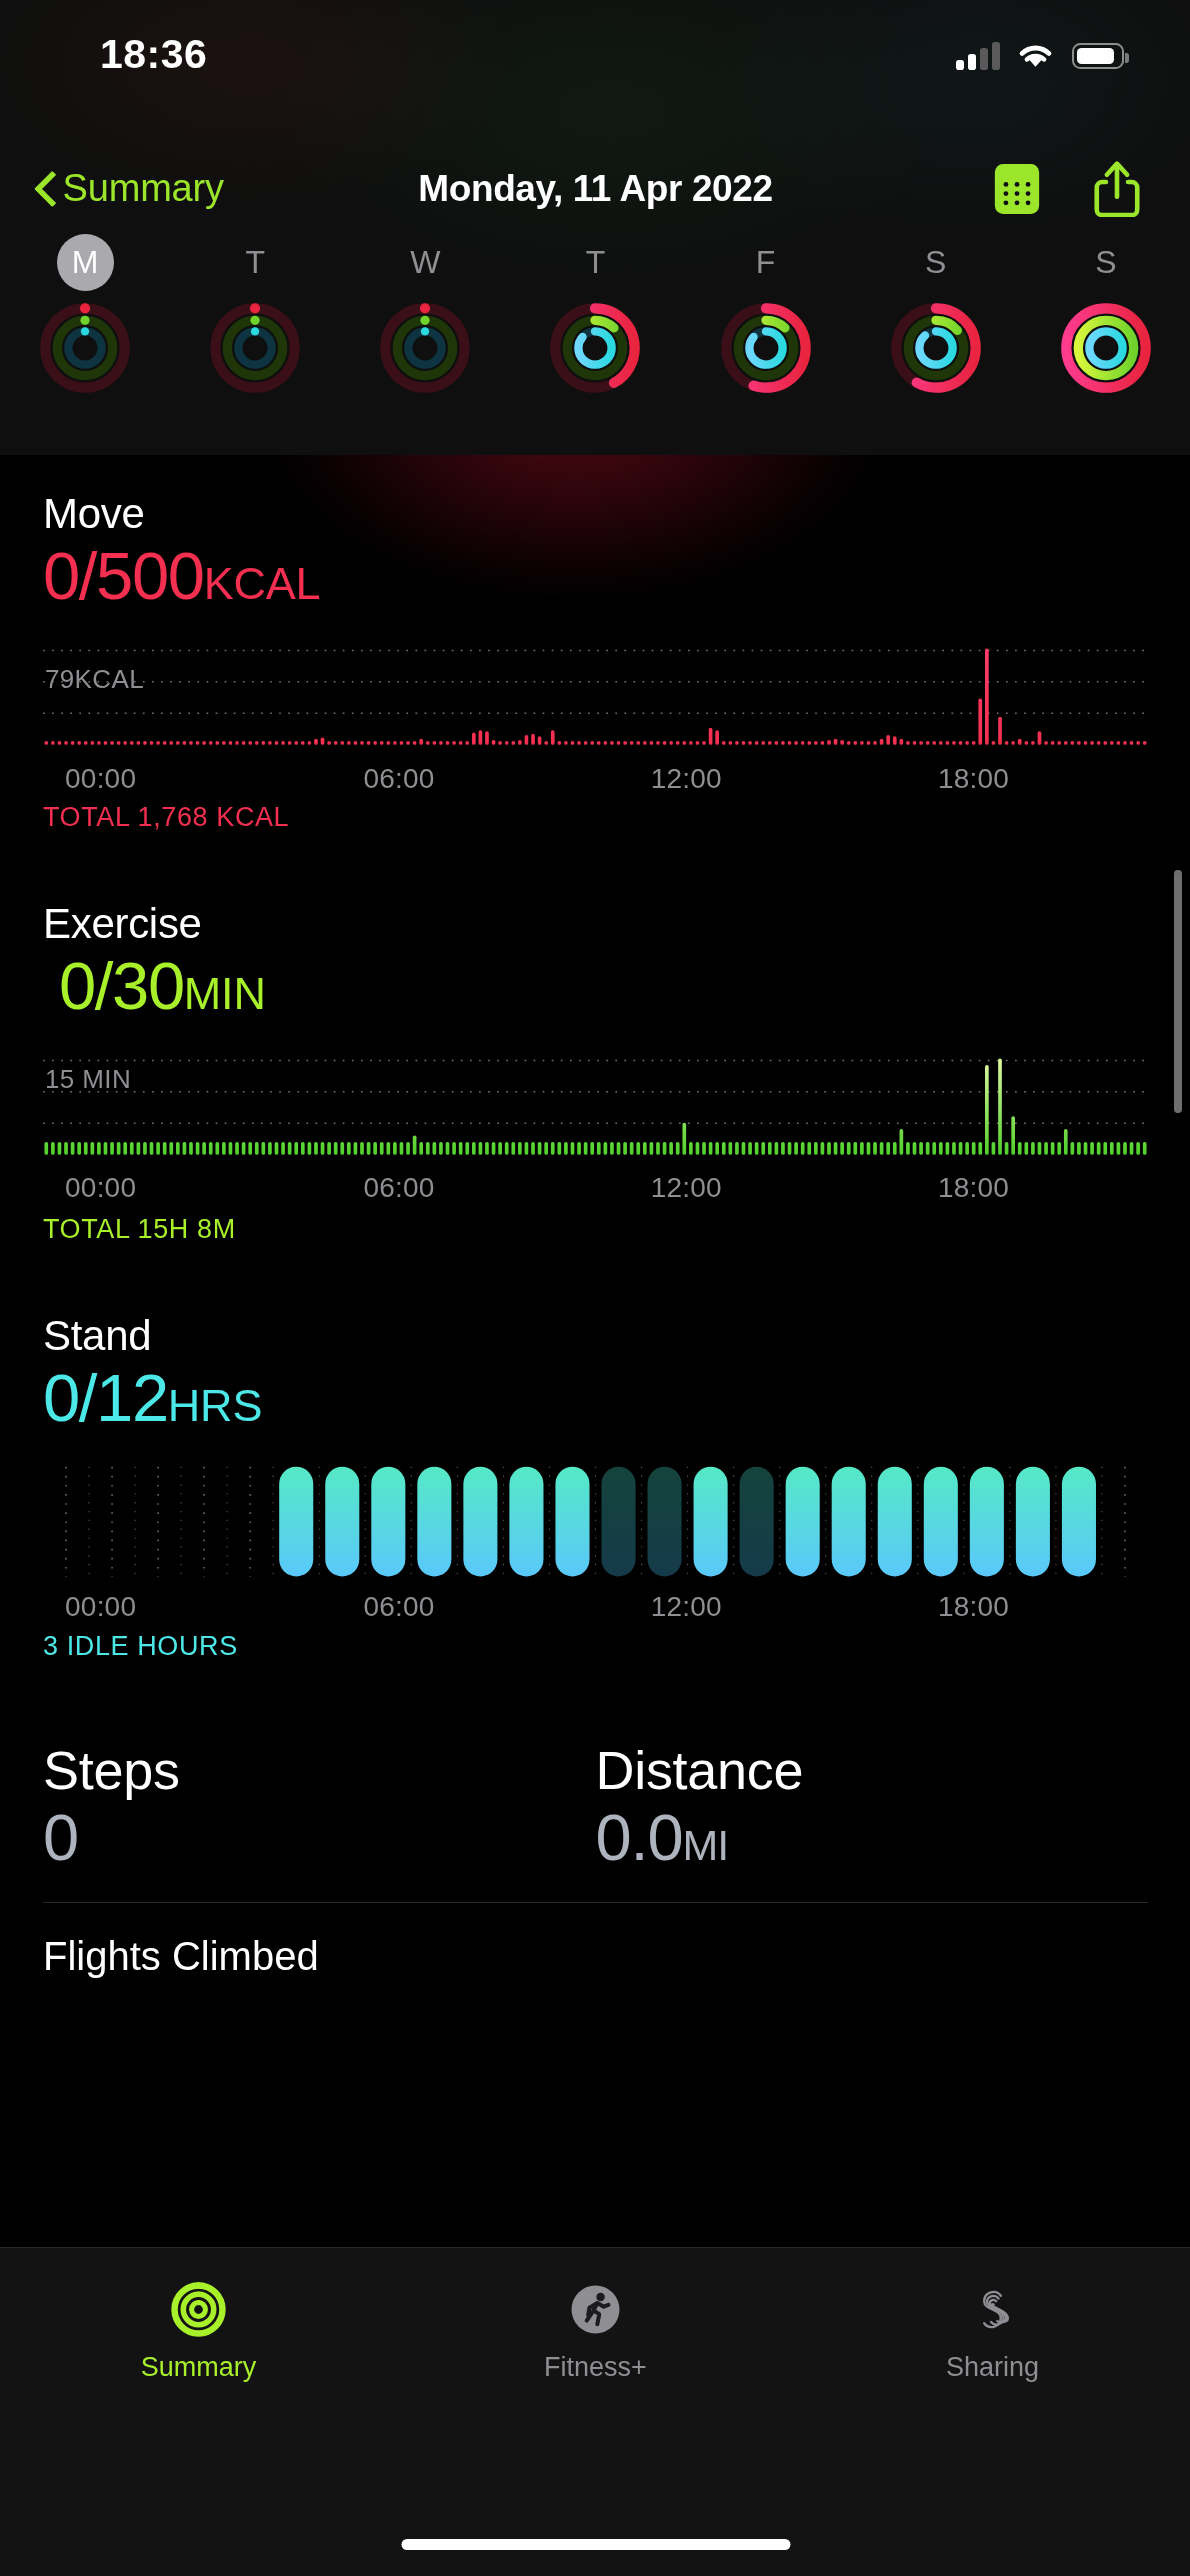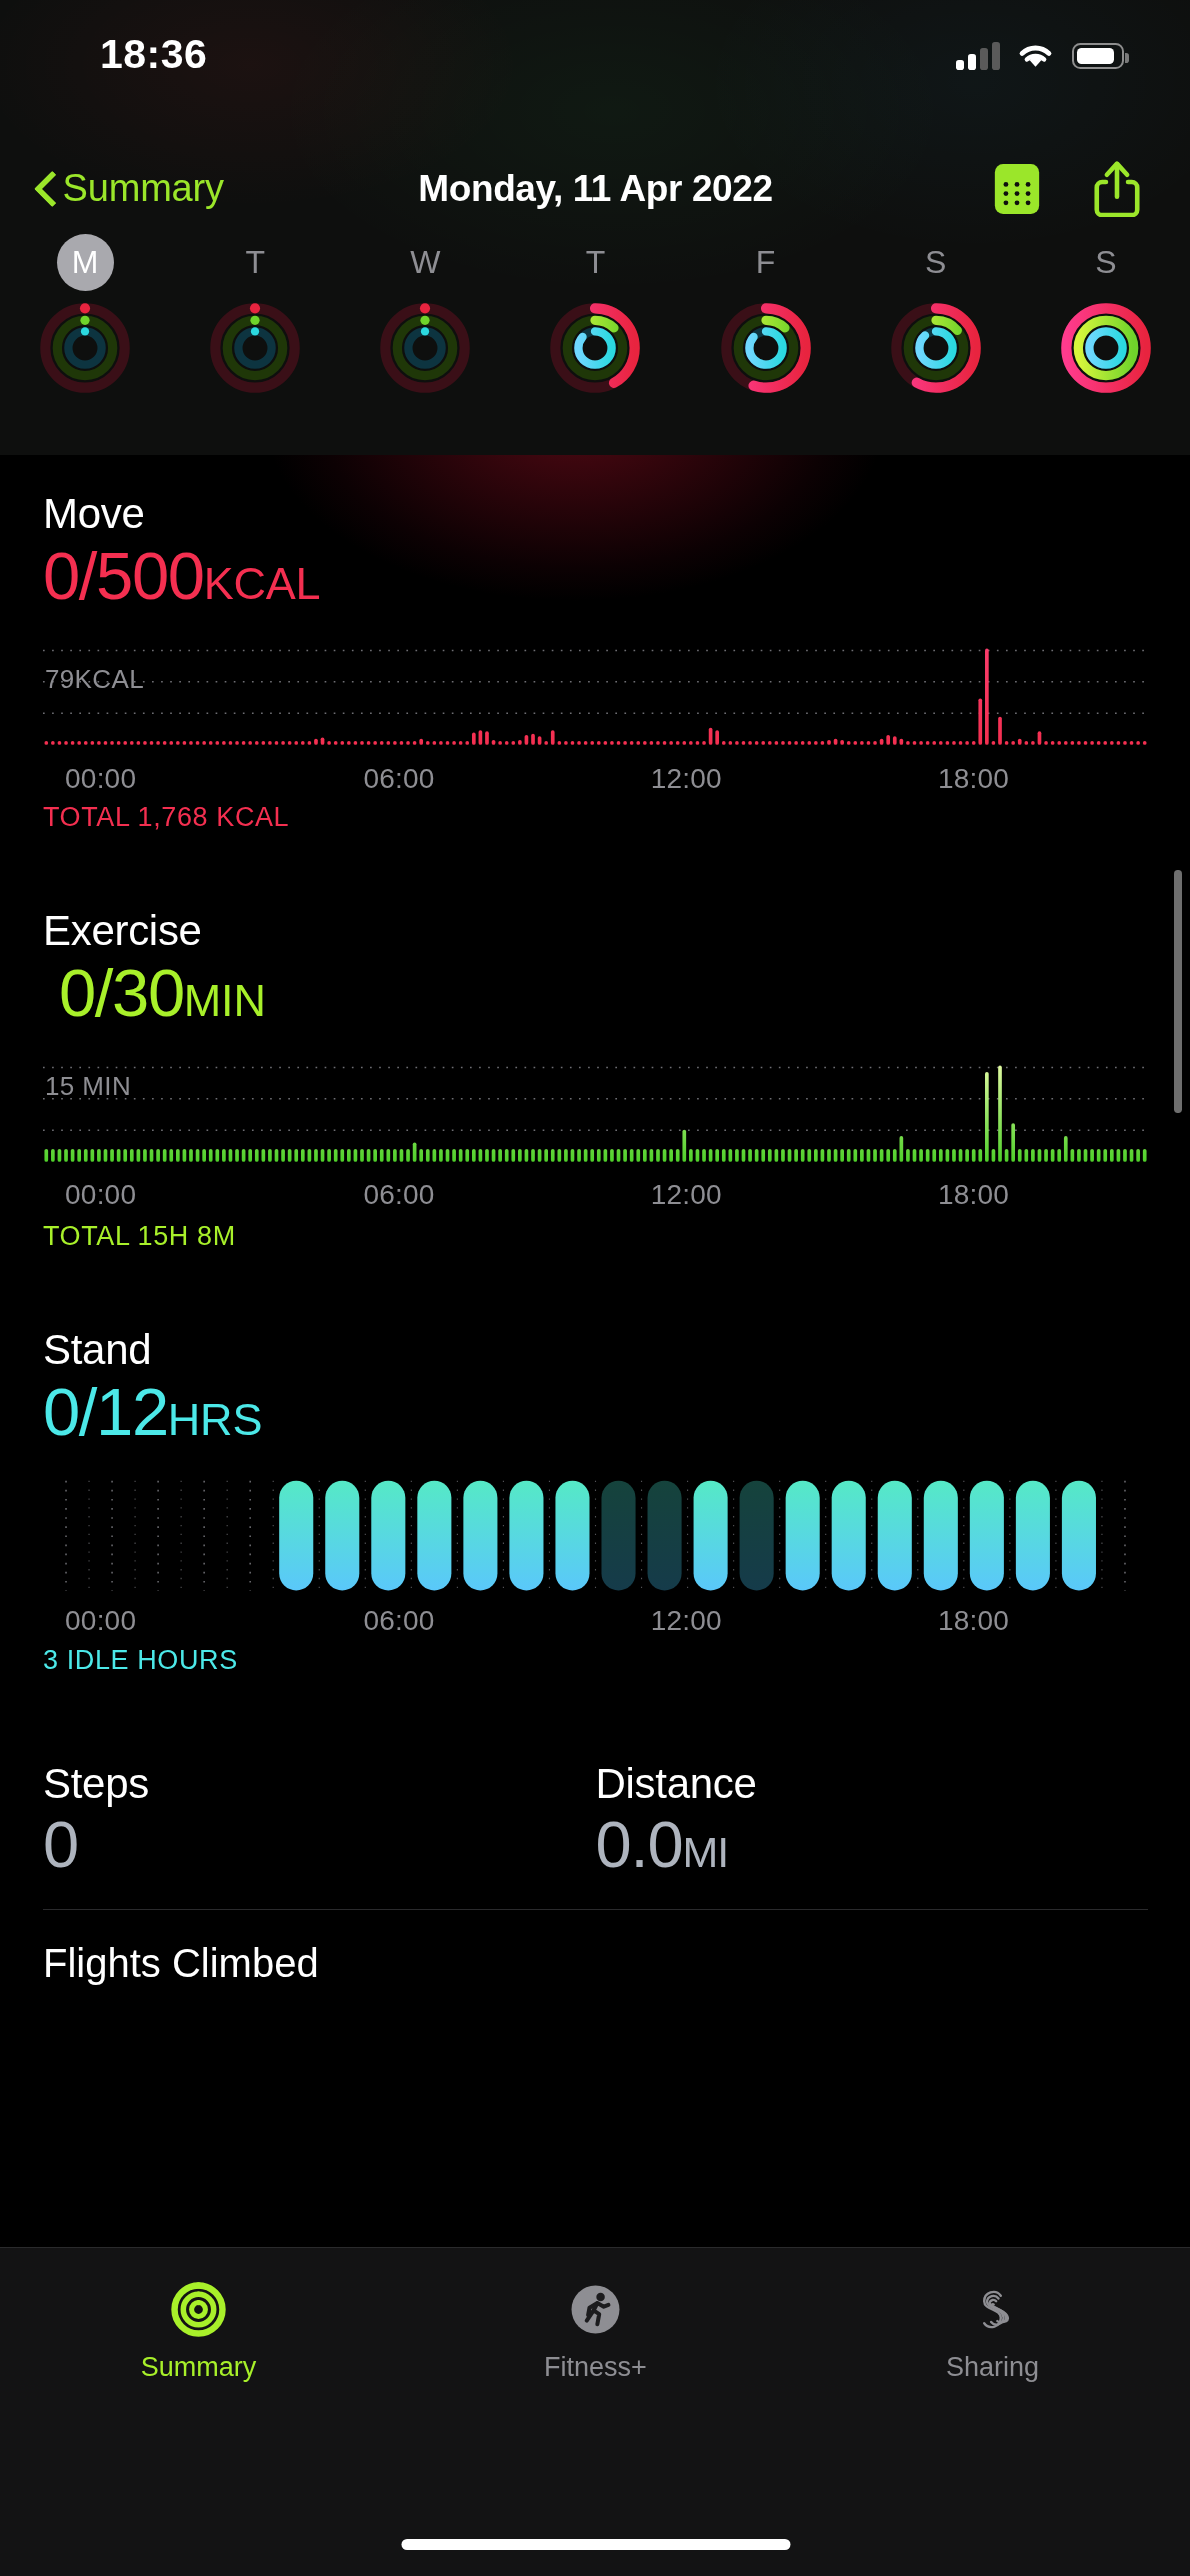--- a/index.html
+++ b/index.html
@@ -74,41 +74,41 @@
   .content{
     position:absolute; top:455px; left:0; width:1191px; height:1792px;
     background:#000; overflow:hidden;
   }
   .glow{
     position:absolute; top:-278px; left:167px; width:816px; height:482px;
     background:radial-gradient(closest-side, rgba(190,20,45,0.42), rgba(120,10,30,0.10) 62%, transparent 76%);
     pointer-events:none;
   }
 
-  .section{ position:relative; padding:15px 43px; }
+  .section{ position:relative; padding:8px 43px; }
   .sec-title{ color:#fff; font-size:42px; font-weight:400; letter-spacing:-0.3px;}
   .sec-value{ font-size:67px; font-weight:400; letter-spacing:-1.4px; line-height:1.12; }
   .sec-value .unit{ font-size:45px; font-weight:500; letter-spacing:-0.2px; }
   .move .sec-value{ color:#F42F50; }
   .exercise .sec-value{ color:#A8F02A;margin-left:16px; }
   .stand .sec-value{ color:#4CE8E8; }
 
   .axis-top-label{ color:#8E8E93; font-size:26px; letter-spacing:0.4px; font-weight:400; }
   .chart{ position:relative; width:1105px; height:auto; }
   .ticks{ display:flex; margin-top:5.6px; position:relative; height:37px;}
   .tick{ position:absolute; color:#8E8E93; font-size:28px; letter-spacing:0.2px;}
   .total{ font-size:27px; letter-spacing:0.6px; font-weight:400; }
   .move .total{ color:#F42F50; }
   .exercise .total{ color:#A8F02A; }
   .stand .total{ color:#4CE8E8; }
 
   
   .statsrow{ display:flex; padding:0 43px; margin-top:69px; }
   .statcell{ width:50%; }
-  .stat-title{ color:#fff; font-size:42px; font-weight:400; letter-spacing:-0.3px;}
+  .stat-title{ color:#fff; font-size:54px; font-weight:400; letter-spacing:-0.3px;}
   .stat-value{ color:#AEB4BE; font-size:65px; font-weight:300; letter-spacing:-1.1px; line-height:1.15;}
   .stat-value .unit{ font-size:43px; font-weight:500;}
   .divider{ height:0.9px; background:#2A2A2C; margin:26px 43px 0 43px; }
   .flights-title{ color:#fff; font-size:40px; font-weight:400; padding:0 43px; margin-top:32px;}
 
   
   .scrollbar{
     position:absolute; right:9.3px; top:415px; width:7.4px; height:243px;
     background:#7a7a7a; border-radius:3.7px; opacity:.9;
   }

